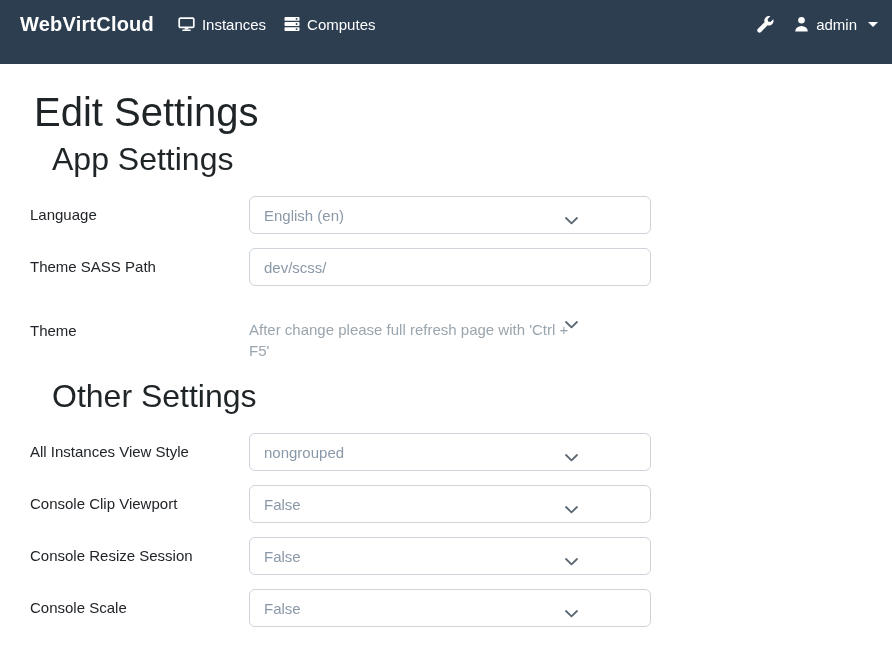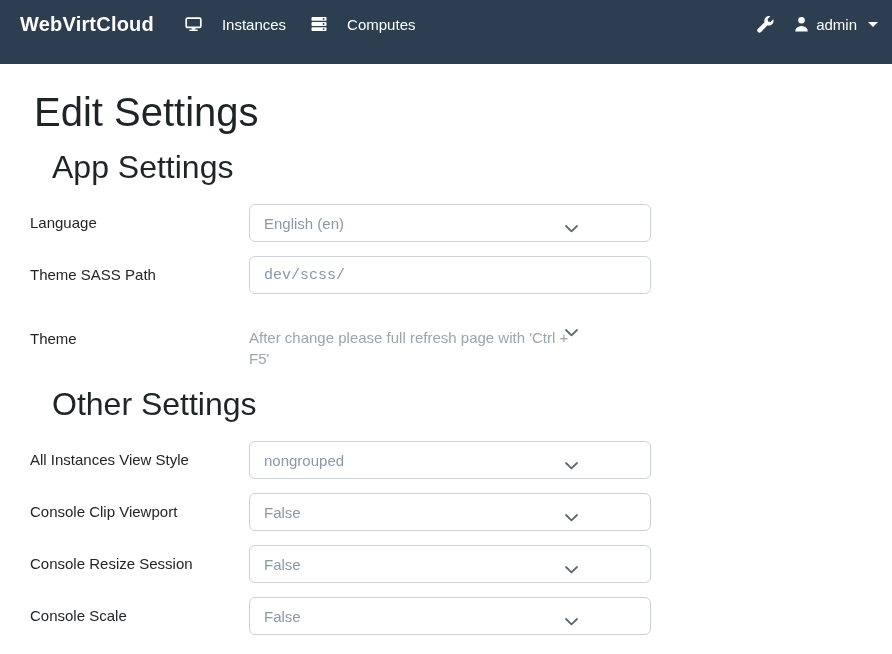--- a/index.html
+++ b/index.html
@@ -5,49 +5,49 @@
   * { margin:0; padding:0; box-sizing:border-box; }
   html,body { width:892px; height:654px; background:#ffffff; overflow:hidden;
     font-family:"Liberation Sans","DejaVu Sans",sans-serif; }
 
   
   .navbar { height:64px; background:#2c3e50; display:flex; align-items:center;
     padding:0 14px 16px 20px; }
   .brand { color:#ffffff; font-size:20px; font-weight:700; letter-spacing:.2px;
     margin-right:24px; text-decoration:none; cursor:pointer; }
   .nav-link { color:#ffffff; font-size:15px; text-decoration:none; cursor:pointer;
-    display:flex; align-items:center; gap:20px; margin-right:18px;margin-left:7px; }
+    display:flex; align-items:center; gap:7px; margin-right:18px; }
   .nav-link svg, .nav-right svg { display:block; }
   .nav-right { margin-left:auto; display:flex; align-items:center; gap:20px; }
   .icon-btn { display:flex; align-items:center; cursor:pointer; }
   .user-menu { display:flex; align-items:center; gap:7px; color:#ffffff;
     font-size:15px; cursor:pointer; }
   .caret { width:0; height:0; border-left:5px solid transparent;
     border-right:5px solid transparent; border-top:5px solid #ffffff;
     margin-left:4px; }
 
   
   .main { padding:24px 30px 0 30px; }
   h1.page-title { font-size:40px; font-weight:400; color:#1f2427;
-    line-height:1.2; margin:0 0 12px 4px; }
+    line-height:1.2; margin:0 0 4px 4px; }
   h2.section-title { font-size:32px; font-weight:400; color:#1f2427;
     line-height:1.2; margin:0 0 18px 22px; }
   h2.section-app   { }
   h2.section-other { margin-top:16px; }
 
   .form-row { display:flex; align-items:center; margin-bottom:14px; }
   .row-label { width:219px; font-size:15px; color:#212529; line-height:38px; }
   .control { position:relative; width:342px; }
   .form-select, .form-input {
     width:402px; height:38px; border:1px solid #ced4da; border-radius:6px;
     background:#ffffff; color:#8b98a7; font-size:15px;
     font-family:"Liberation Sans","DejaVu Sans",sans-serif;
     padding:0 36px 0 14px; appearance:none; -webkit-appearance:none;
     -moz-appearance:none; outline:none; display:block; }
-  .form-input { padding-right:20px;font-family:Liberation Mono, monospace; }
+  .form-input { padding-right:20px; }
   .chev { position:absolute; right:13px; top:15px; pointer-events:none; }
   .help-text { font-size:15px; color:#9aa5ae; margin-top:20px; line-height:1.35; }
 </style>
 </head>
 <body>
 
 <nav class="navbar">
   <a class="brand">WebVirtCloud</a>
 
   <a class="nav-link">

